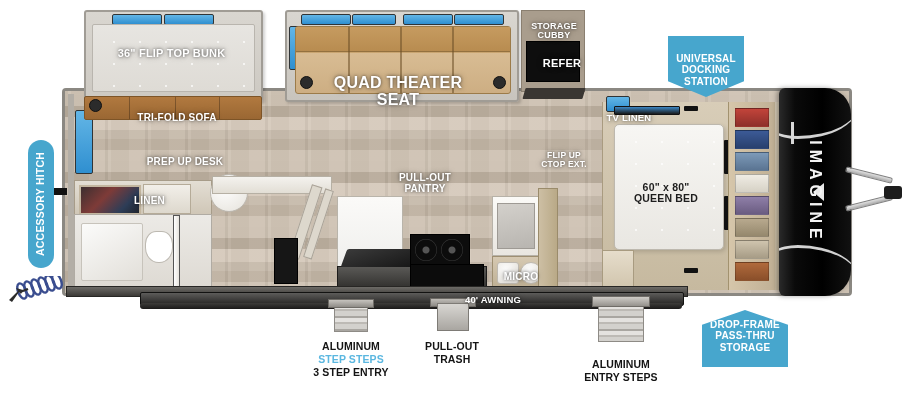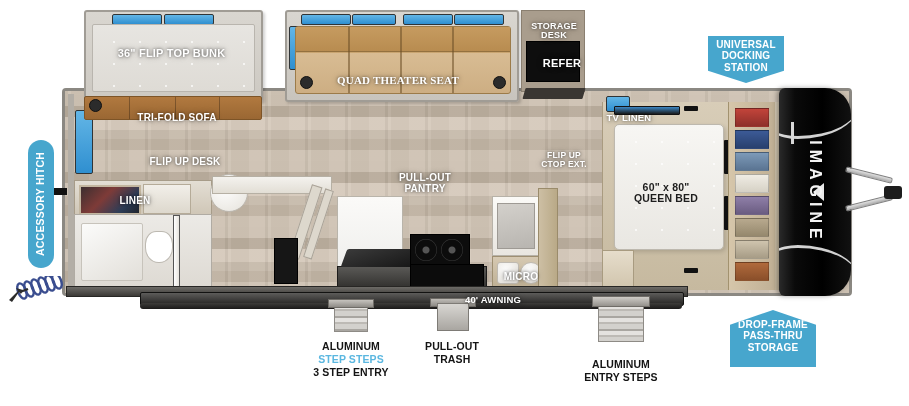--- a/index.html
+++ b/index.html
@@ -172,24 +172,24 @@
        #e4e2df 0 4px,#bdbab5 4px 6px,#d3d1cd 6px 11px,#a9a6a1 11px 13px);
      border:1px solid #8e8b86;}
   #trash-pullout{left:437px;top:303px;width:30px;height:26px;
      background:linear-gradient(180deg,#d8d6d2,#a9a6a1);border:1px solid #7e7b76;}
   #trash-lid{left:430px;top:298px;width:44px;height:7px;
      background:linear-gradient(180deg,#bfbcb7,#8e8b86);border:1px solid #6f6c67;}
 
   
   .badge{position:absolute;background:#47a6cd;color:#fff;font-weight:bold;
      text-align:center;line-height:1.14;letter-spacing:.2px;}
-  #badge-docking{left:708px;top:36px;width:76px;height:44px;padding-top:3px;font-size:10px;
+  #badge-docking{left:668px;top:36px;width:76px;height:44px;padding-top:17px;font-size:10px;
      clip-path:polygon(0 0,100% 0,100% 74%,50% 100%,0 74%);}
   #badge-dropframe{left:702px;top:310px;width:86px;height:48px;padding-top:9px;font-size:10px;
-     clip-path:polygon(50% 0,100% 26%,100% 100%,0 100%,0 26%);margin-left:28px;}
+     clip-path:polygon(50% 0,100% 26%,100% 100%,0 100%,0 26%);}
   #badge-hitch{left:28px;top:140px;width:26px;height:128px;border-radius:13px;}
   #badge-hitch span{position:absolute;left:50%;top:50%;
      transform:translate(-50%,-50%) rotate(-90deg);white-space:nowrap;font-size:10.5px;}
 
   
   .callout{position:absolute;text-align:center;font-weight:bold;font-size:10.5px;
      color:#141414;line-height:1.25;letter-spacing:.1px;}
   .callout .accent{color:#5bb7e0;}
 </style>
 </head>
@@ -339,25 +339,25 @@
   <div class="abs" style="left:328px;top:299px;width:44px;height:7px;background:linear-gradient(180deg,#c6c3be,#8f8c87);border:1px solid #6f6c67;"></div>
 
   <div class="abs" id="trash-lid"></div>
   <div class="abs" id="trash-pullout"></div>
 
   <div class="stepblock" style="left:598px;top:304px;width:44px;height:36px;"></div>
   <div class="abs" style="left:592px;top:296px;width:56px;height:9px;background:linear-gradient(180deg,#cfccc7,#95928d);border:1px solid #6f6c67;"></div>
 
   <div class="lbl" style="left:104px;top:48px;width:135px;font-size:11px;">36" FLIP TOP BUNK</div>
   <div class="lbl" style="left:112px;top:113px;width:130px;font-size:10px;">TRI-FOLD SOFA</div>
-  <div class="lbl" style="left:120px;top:157px;width:130px;font-size:10px;">FLIP UP DESK</div>
-  <div class="lbl" style="left:105px;top:196px;width:60px;font-size:10px;">LINEN</div>
-  <div class="lbl" style="left:318px;top:75px;width:160px;font-size:11px;font-family:Liberation Serif, serif;">QUAD THEATER SEAT</div>
+  <div class="lbl" style="left:120px;top:157px;width:130px;font-size:10px;">PREP UP DESK</div>
+  <div class="lbl" style="left:105px;top:196px;width:60px;font-size:10px;text-align:right;">LINEN</div>
+  <div class="lbl" style="left:318px;top:75px;width:160px;font-size:16px;">QUAD THEATER SEAT</div>
   <div class="lbl" style="left:523px;top:22px;width:62px;font-size:9px;">STORAGE
-DESK</div>
+CUBBY</div>
   <div class="lbl" style="left:523px;top:58px;width:78px;font-size:11px;">REFER</div>
   <div class="lbl" style="left:383px;top:173px;width:84px;font-size:10px;">PULL-OUT
 PANTRY</div>
   <div class="lbl" style="left:526px;top:151px;width:76px;font-size:8.5px;">FLIP UP
 CTOP EXT.</div>
   <div class="lbl" style="left:485px;top:272px;width:72px;font-size:10px;">MICRO</div>
   <div class="lbl" style="left:598px;top:113px;width:62px;font-size:9.5px;">TV LINEN</div>
   <div class="lbl" style="left:608px;top:182px;width:116px;font-size:10.5px;color:#1d1d1d;text-shadow:none;">60" x 80"
 QUEEN BED</div>
   <div class="lbl" style="left:438px;top:295px;width:110px;font-size:9.5px;">40' AWNING</div>

